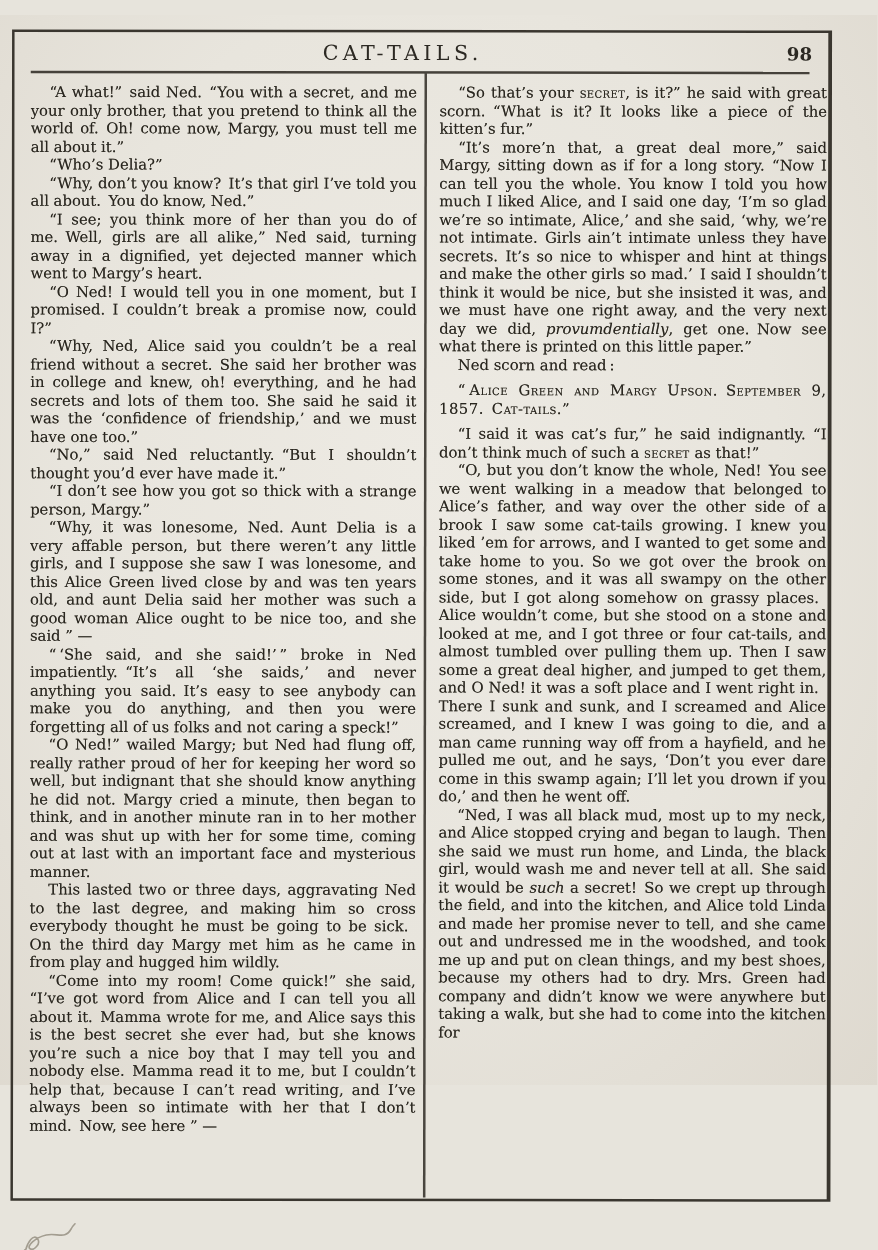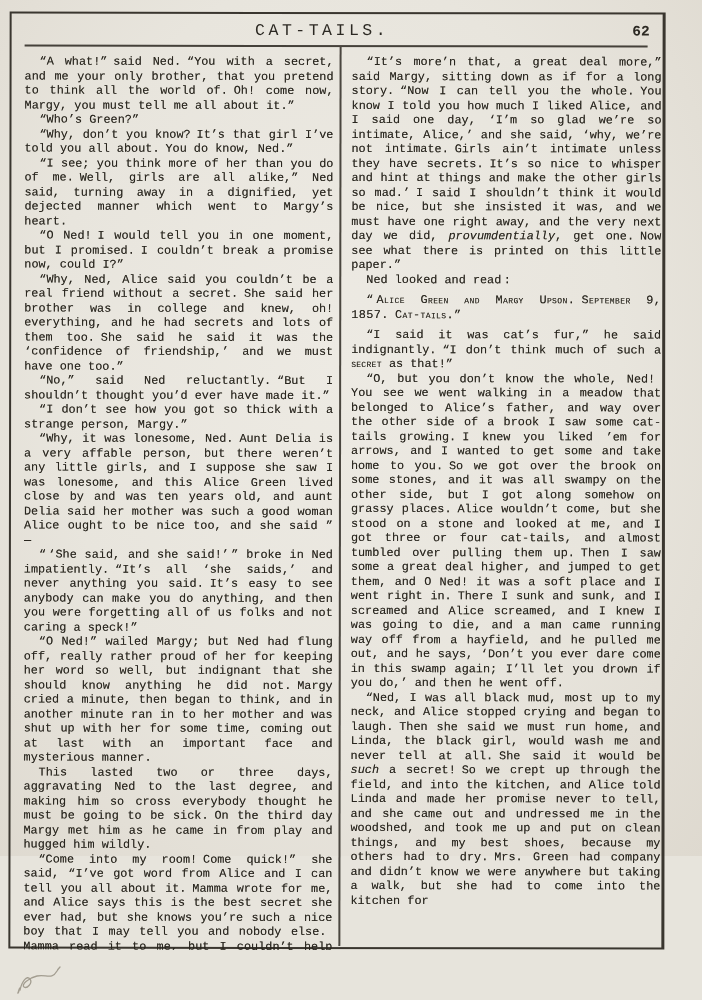--- a/index.html
+++ b/index.html
@@ -2,23 +2,22 @@
 <html lang="en"><head>
 <meta charset="utf-8">
 <style>
   html,body{margin:0;padding:0;}
   body{
     width:702px;height:1000px;position:relative;overflow:hidden;
     font-family:"DejaVu Serif","Liberation Serif",serif;
     background:#e7e4dc;
   }
   .sheet{
-    position:absolute;left:0;top:0;width:702px;height:856px;
+    position:absolute;left:0;top:12px;width:702px;height:856px;
     background:radial-gradient(ellipse at 48% 42%, #edeae3 0%, #e8e5dd 55%, #ded9cf 100%);
-    font-family:Liberation Mono, monospace;
   }
   .frame{
     position:absolute;left:9px;top:12px;width:656px;height:937px;
     border:2px solid #3a362f;border-right-width:3px;
     transform:rotate(0.08deg);
     box-sizing:border-box;
   }
   .head-title{
     position:absolute;left:0;right:30px;top:7px;text-align:center;
     font-size:16.5px;letter-spacing:3.5px;color:#2c2923;
@@ -54,41 +53,42 @@
   .scribble{
     position:absolute;left:16px;top:963px;opacity:0.65;
   }
 </style>
 </head>
 <body>
 
 <div class="sheet">
   <div class="frame">
     <div class="head-title">CAT-TAILS.</div>
-    <div class="page-number">62</div>
+    <div class="page-number">98</div>
     <div class="head-rule"></div>
     <div class="col-divider"></div>
     <div class="col col-left">
         <p>“A what!” said Ned. “You with a secret, and me your only brother, that you pretend to think all the world of. Oh! come now, Margy, you must tell me all about it.”</p>
-        <p>“Who’s Green?”</p>
+        <p>“Who’s Delia?”</p>
         <p>“Why, don’t you know? It’s that girl I’ve told you all about. You do know, Ned.”</p>
         <p>“I see; you think more of her than you do of me. Well, girls are all alike,” Ned said, turning away in a dignified, yet dejected manner which went to Margy’s heart.</p>
         <p>“O Ned! I would tell you in one moment, but I promised. I couldn’t break a promise now, could I?”</p>
         <p>“Why, Ned, Alice said you couldn’t be a real friend without a secret. She said her brother was in college and knew, oh! everything, and he had secrets and lots of them too. She said he said it was the ‘confidence of friendship,’ and we must have one too.”</p>
         <p>“No,” said Ned reluctantly. “But I shouldn’t thought you’d ever have made it.”</p>
         <p>“I don’t see how you got so thick with a strange person, Margy.”</p>
         <p>“Why, it was lonesome, Ned. Aunt Delia is a very affable person, but there weren’t any little girls, and I suppose she saw I was lonesome, and this Alice Green lived close by and was ten years old, and aunt Delia said her mother was such a good woman Alice ought to be nice too, and she said ” —</p>
         <p>“ ‘She said, and she said!’ ” broke in Ned impatiently. “It’s all ‘she saids,’ and never anything you said. It’s easy to see anybody can make you do anything, and then you were forgetting all of us folks and not caring a speck!”</p>
         <p>“O Ned!” wailed Margy; but Ned had flung off, really rather proud of her for keeping her word so well, but indignant that she should know anything he did not. Margy cried a minute, then began to think, and in another minute ran in to her mother and was shut up with her for some time, coming out at last with an important face and mysterious manner.</p>
         <p>This lasted two or three days, aggravating Ned to the last degree, and making him so cross everybody thought he must be going to be sick. On the third day Margy met him as he came in from play and hugged him wildly.</p>
         <p>“Come into my room! Come quick!” she said, “I’ve got word from Alice and I can tell you all about it. Mamma wrote for me, and Alice says this is the best secret she ever had, but she knows you’re such a nice boy that I may tell you and nobody else. Mamma read it to me, but I couldn’t help that, because I can’t read writing, and I’ve always been so intimate with her that I don’t mind. Now, see here ” —</p>
       </div>
     <div class="col col-right">
+        <p>“So that’s your <span class="sc">secret</span>, is it?” he said with great scorn. “What is it? It looks like a piece of the kitten’s fur.”</p>
         <p>“It’s more’n that, a great deal more,” said Margy, sitting down as if for a long story. “Now I can tell you the whole. You know I told you how much I liked Alice, and I said one day, ‘I’m so glad we’re so intimate, Alice,’ and she said, ‘why, we’re not intimate. Girls ain’t intimate unless they have secrets. It’s so nice to whisper and hint at things and make the other girls so mad.’ I said I shouldn’t think it would be nice, but she insisted it was, and we must have one right away, and the very next day we did, <em>provumdentially</em>, get one. Now see what there is printed on this little paper.”</p>
-        <p>Ned looked and read :</p>
+        <p>Ned scorn and read :</p>
         <p class="citation">“ Alice Green and Margy Upson. September 9, 1857. Cat-tails.”</p>
         <p>“I said it was cat’s fur,” he said indignantly. “I don’t think much of such a <span class="sc">secret</span> as that!”</p>
         <p>“O, but you don’t know the whole, Ned! You see we went walking in a meadow that belonged to Alice’s father, and way over the other side of a brook I saw some cat-tails growing. I knew you liked ’em for arrows, and I wanted to get some and take home to you. So we got over the brook on some stones, and it was all swampy on the other side, but I got along somehow on grassy places. Alice wouldn’t come, but she stood on a stone and looked at me, and I got three or four cat-tails, and almost tumbled over pulling them up. Then I saw some a great deal higher, and jumped to get them, and O Ned! it was a soft place and I went right in. There I sunk and sunk, and I screamed and Alice screamed, and I knew I was going to die, and a man came running way off from a hayfield, and he pulled me out, and he says, ‘Don’t you ever dare come in this swamp again; I’ll let you drown if you do,’ and then he went off.</p>
         <p>“Ned, I was all black mud, most up to my neck, and Alice stopped crying and began to laugh. Then she said we must run home, and Linda, the black girl, would wash me and never tell at all. She said it would be <em>such</em> a secret! So we crept up through the field, and into the kitchen, and Alice told Linda and made her promise never to tell, and she came out and undressed me in the woodshed, and took me up and put on clean things, and my best shoes, because my others had to dry. Mrs. Green had company and didn’t know we were anywhere but taking a walk, but she had to come into the kitchen for</p>
       </div>
   </div>
   <svg class="scribble" width="58" height="34" viewBox="0 0 58 34">
     <path d="M4,27 C6,18 11,12 14,16 C17,20 11,26 8,24 C5,22 12,15 21,13 C30,11 36,17 41,8 C42,6 43,5 44,4" fill="none" stroke="#7f7869" stroke-width="1.3" stroke-linecap="round"></path>
     <path d="M2,30 C3,28 3,26 4,25" fill="none" stroke="#7f7869" stroke-width="1.6" stroke-linecap="round"></path>
   </svg>

